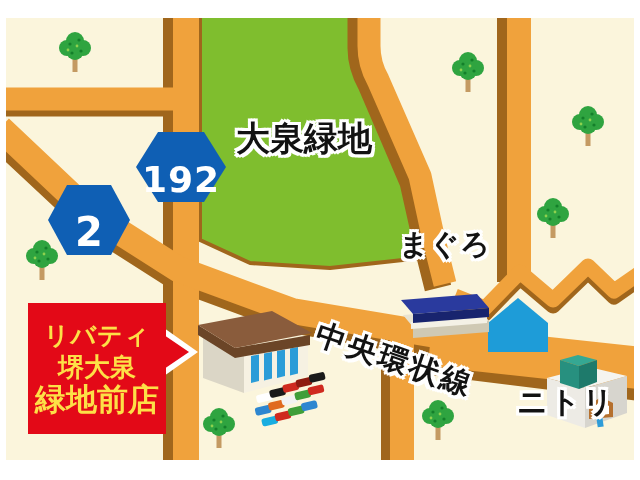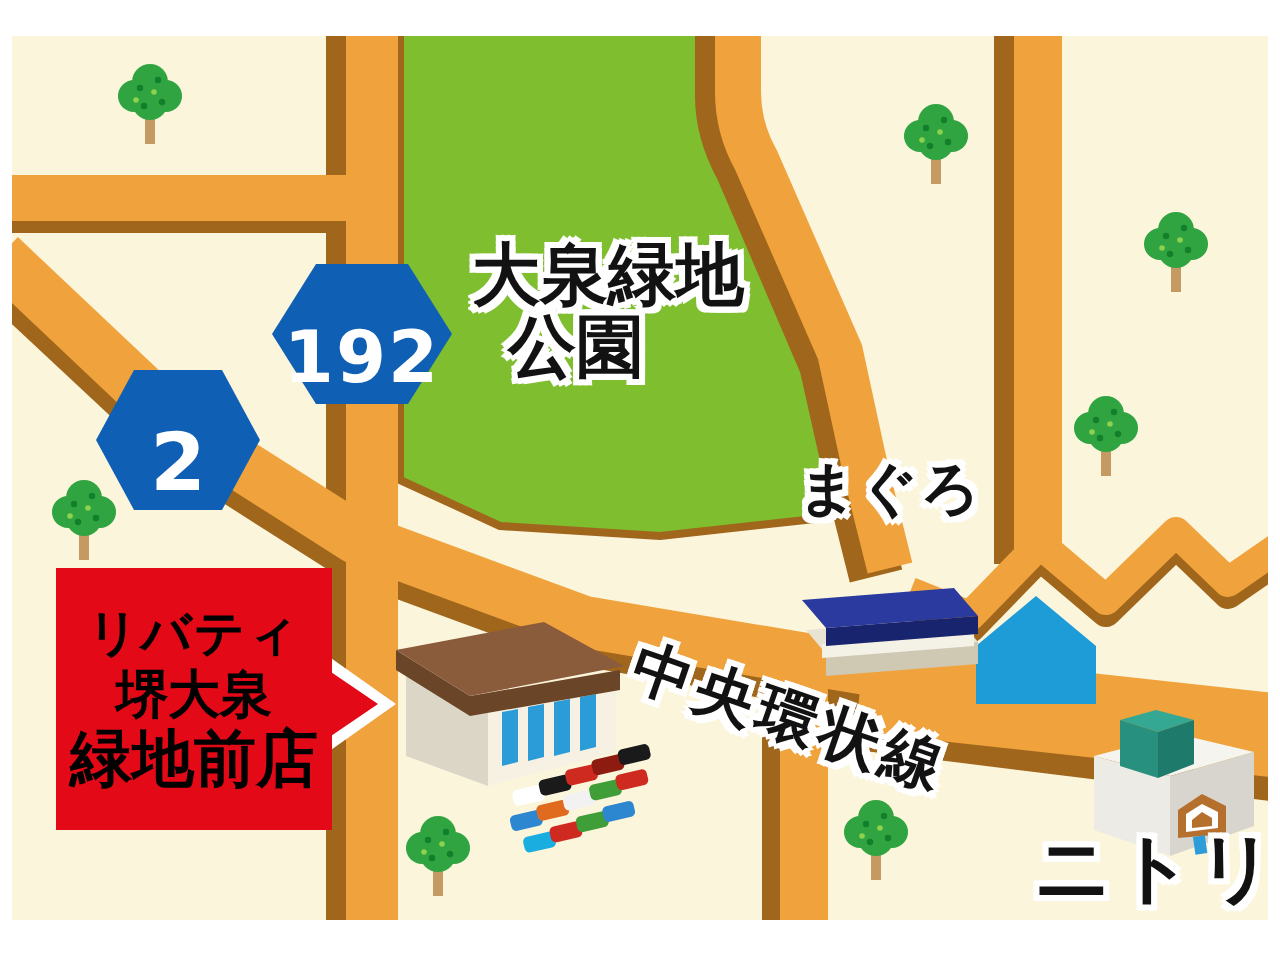--- a/index.html
+++ b/index.html
@@ -12,24 +12,24 @@
                 -2px -2px 0 #fff,2px -2px 0 #fff,-2px 2px 0 #fff,2px 2px 0 #fff;}
   .badge-num{position:absolute;display:flex;align-items:center;justify-content:center;
     color:#fff;font-weight:900;margin-top:12px;}
   #badge-192{left:136px;top:132px;width:90px;height:70px;font-size:36px;letter-spacing:1px;}
   #badge-2{left:48px;top:185px;width:82px;height:70px;font-size:40px;}
   #park-label{left:236px;top:120px;font-size:34px;}
   #park-label .l2{padding-left:18px;}
   #maguro-label{left:389px;top:229px;font-size:29px;letter-spacing:1px;margin-left:10px;}
   #chuo-label{left:322px;top:318px;font-size:30px;letter-spacing:3px;
     transform:rotate(19deg);transform-origin:0 0;}
-  #nitori-label{left:517px;top:414px;font-size:38px;letter-spacing:2px;}
-  #callout{position:absolute;left:28px;top:284px;width:138px;height:131px;background:#E30917;
+  #nitori-label{left:517px;top:386px;font-size:30px;letter-spacing:2px;}
+  #callout{position:absolute;left:28px;top:303px;width:138px;height:131px;background:#E30917;
     display:flex;flex-direction:column;align-items:center;justify-content:center;
-    color:#000000;font-weight:900;line-height:1.0;}
+    color:#fde047;font-weight:900;line-height:1.0;}
   #callout .c1{font-size:25px;letter-spacing:1px;margin-bottom:6px;}
   #callout .c2{font-size:26px;margin-bottom:4px;}
   #callout .c3{font-size:31px;}
 </style>
 </head>
 <body>
 
 <div id="stage">
 
   <svg id="mapsvg" width="640" height="480" viewBox="0 0 640 480">
@@ -168,21 +168,20 @@
       <rect x="0" y="0" width="6" height="480"></rect>
       <rect x="634" y="0" width="6" height="480"></rect>
     </g>
   </svg>
 
   <div id="badge-192" class="badge-num">192</div>
   <div id="badge-2" class="badge-num">2</div>
 
   <div id="park-label" class="map-label">
     <div class="l1">大泉緑地</div>
-    <div class="l2">公園</div>
   </div>
 
   <div id="maguro-label" class="map-label">
     <div>まぐろ</div>
   </div>
 
   <div id="chuo-label" class="map-label">中央環状線</div>
 
   <div id="nitori-label" class="map-label">ニトリ</div>
 

